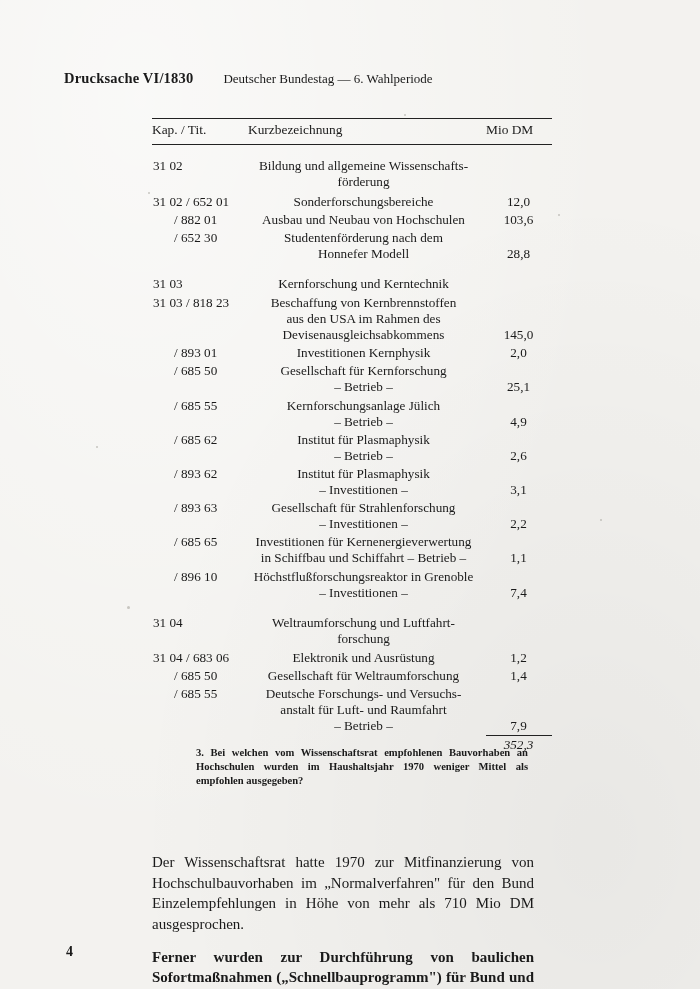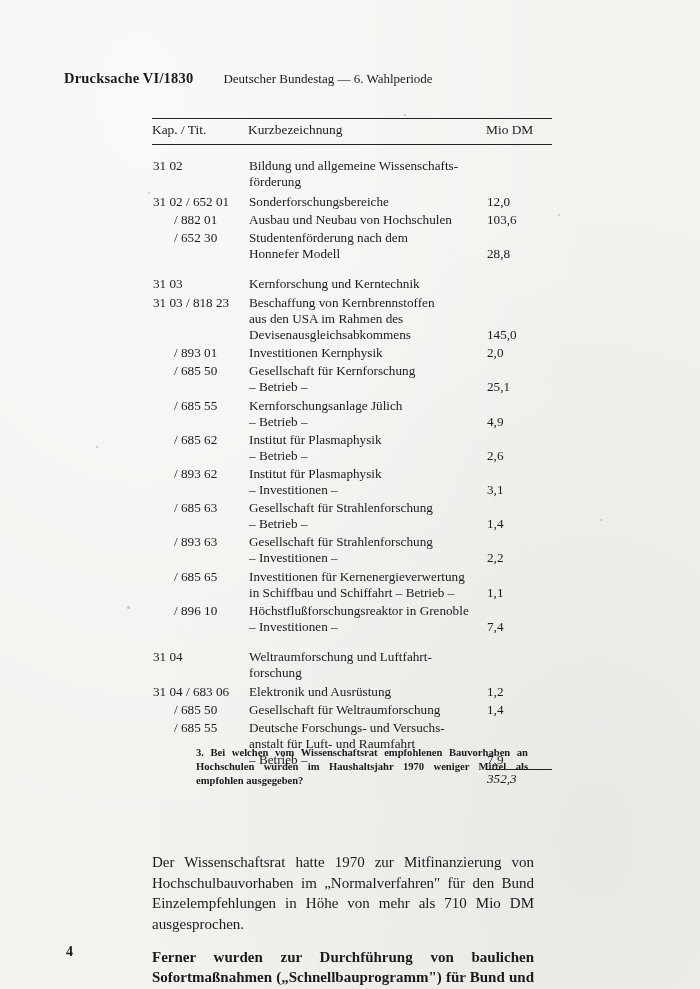--- a/index.html
+++ b/index.html
@@ -71,21 +71,21 @@
     padding: 3px 0 6px 0;
     border-bottom: 1px solid #222;
     font-size: 13.4px;
   }
   table.budget thead tr th:first-child { border-top: 1px solid #222; }
   table.budget thead tr th { border-top: 1px solid #222; }
   col.c-kap { width: 96px; }
   col.c-text { width: 238px; }
   col.c-mio  { width: 66px; }
   th.h-mio, td.amount {
-    text-align: left;
+    text-align: center;
     padding-right: 2px;
     white-space: nowrap;
   }
   td.kap {
     vertical-align: top;
     white-space: nowrap;
     padding-right: 6px;
   }
   td.text {
     vertical-align: top;
@@ -96,21 +96,21 @@
   }
   tr.row td { padding-top: 1px; padding-bottom: 1px; }
   tr.gap td { height: 11px; padding: 0; font-size: 0; line-height: 0; }
   tr.group td { padding-top: 2px; padding-bottom: 2px; }
   td.kap.indent { padding-left: 22px; }
   .total-row td.amount {
     border-top: 1px solid #222;
     padding-top: 1px;
     font-style: italic;
   }
-  .sub { display: block; }
+  .sub { display: block; text-align: center; }
 
   
   .question {
     position: absolute;
     top: 746px;
     left: 196px;
     width: 332px;
     font-size: 10.6px;
     line-height: 1.3;
     font-weight: bold;
@@ -257,28 +257,20 @@
           </tr>
           <tr class="row">
             <td class="kap indent">/ 893 62</td>
             <td class="text">
               <span class="sub">Institut für Plasmaphysik</span>
               <span class="sub">– Investitionen –</span>
             </td>
             <td class="amount">3,1</td>
           </tr>
           <tr class="row">
-            <td class="kap indent">/ 685 63</td>
-            <td class="text">
-              <span class="sub">Gesellschaft für Strahlenforschung</span>
-              <span class="sub">– Betrieb –</span>
-            </td>
-            <td class="amount">1,4</td>
-          </tr>
-          <tr class="row">
             <td class="kap indent">/ 893 63</td>
             <td class="text">
               <span class="sub">Gesellschaft für Strahlenforschung</span>
               <span class="sub">– Investitionen –</span>
             </td>
             <td class="amount">2,2</td>
           </tr>
           <tr class="row">
             <td class="kap indent">/ 685 65</td>
             <td class="text">

